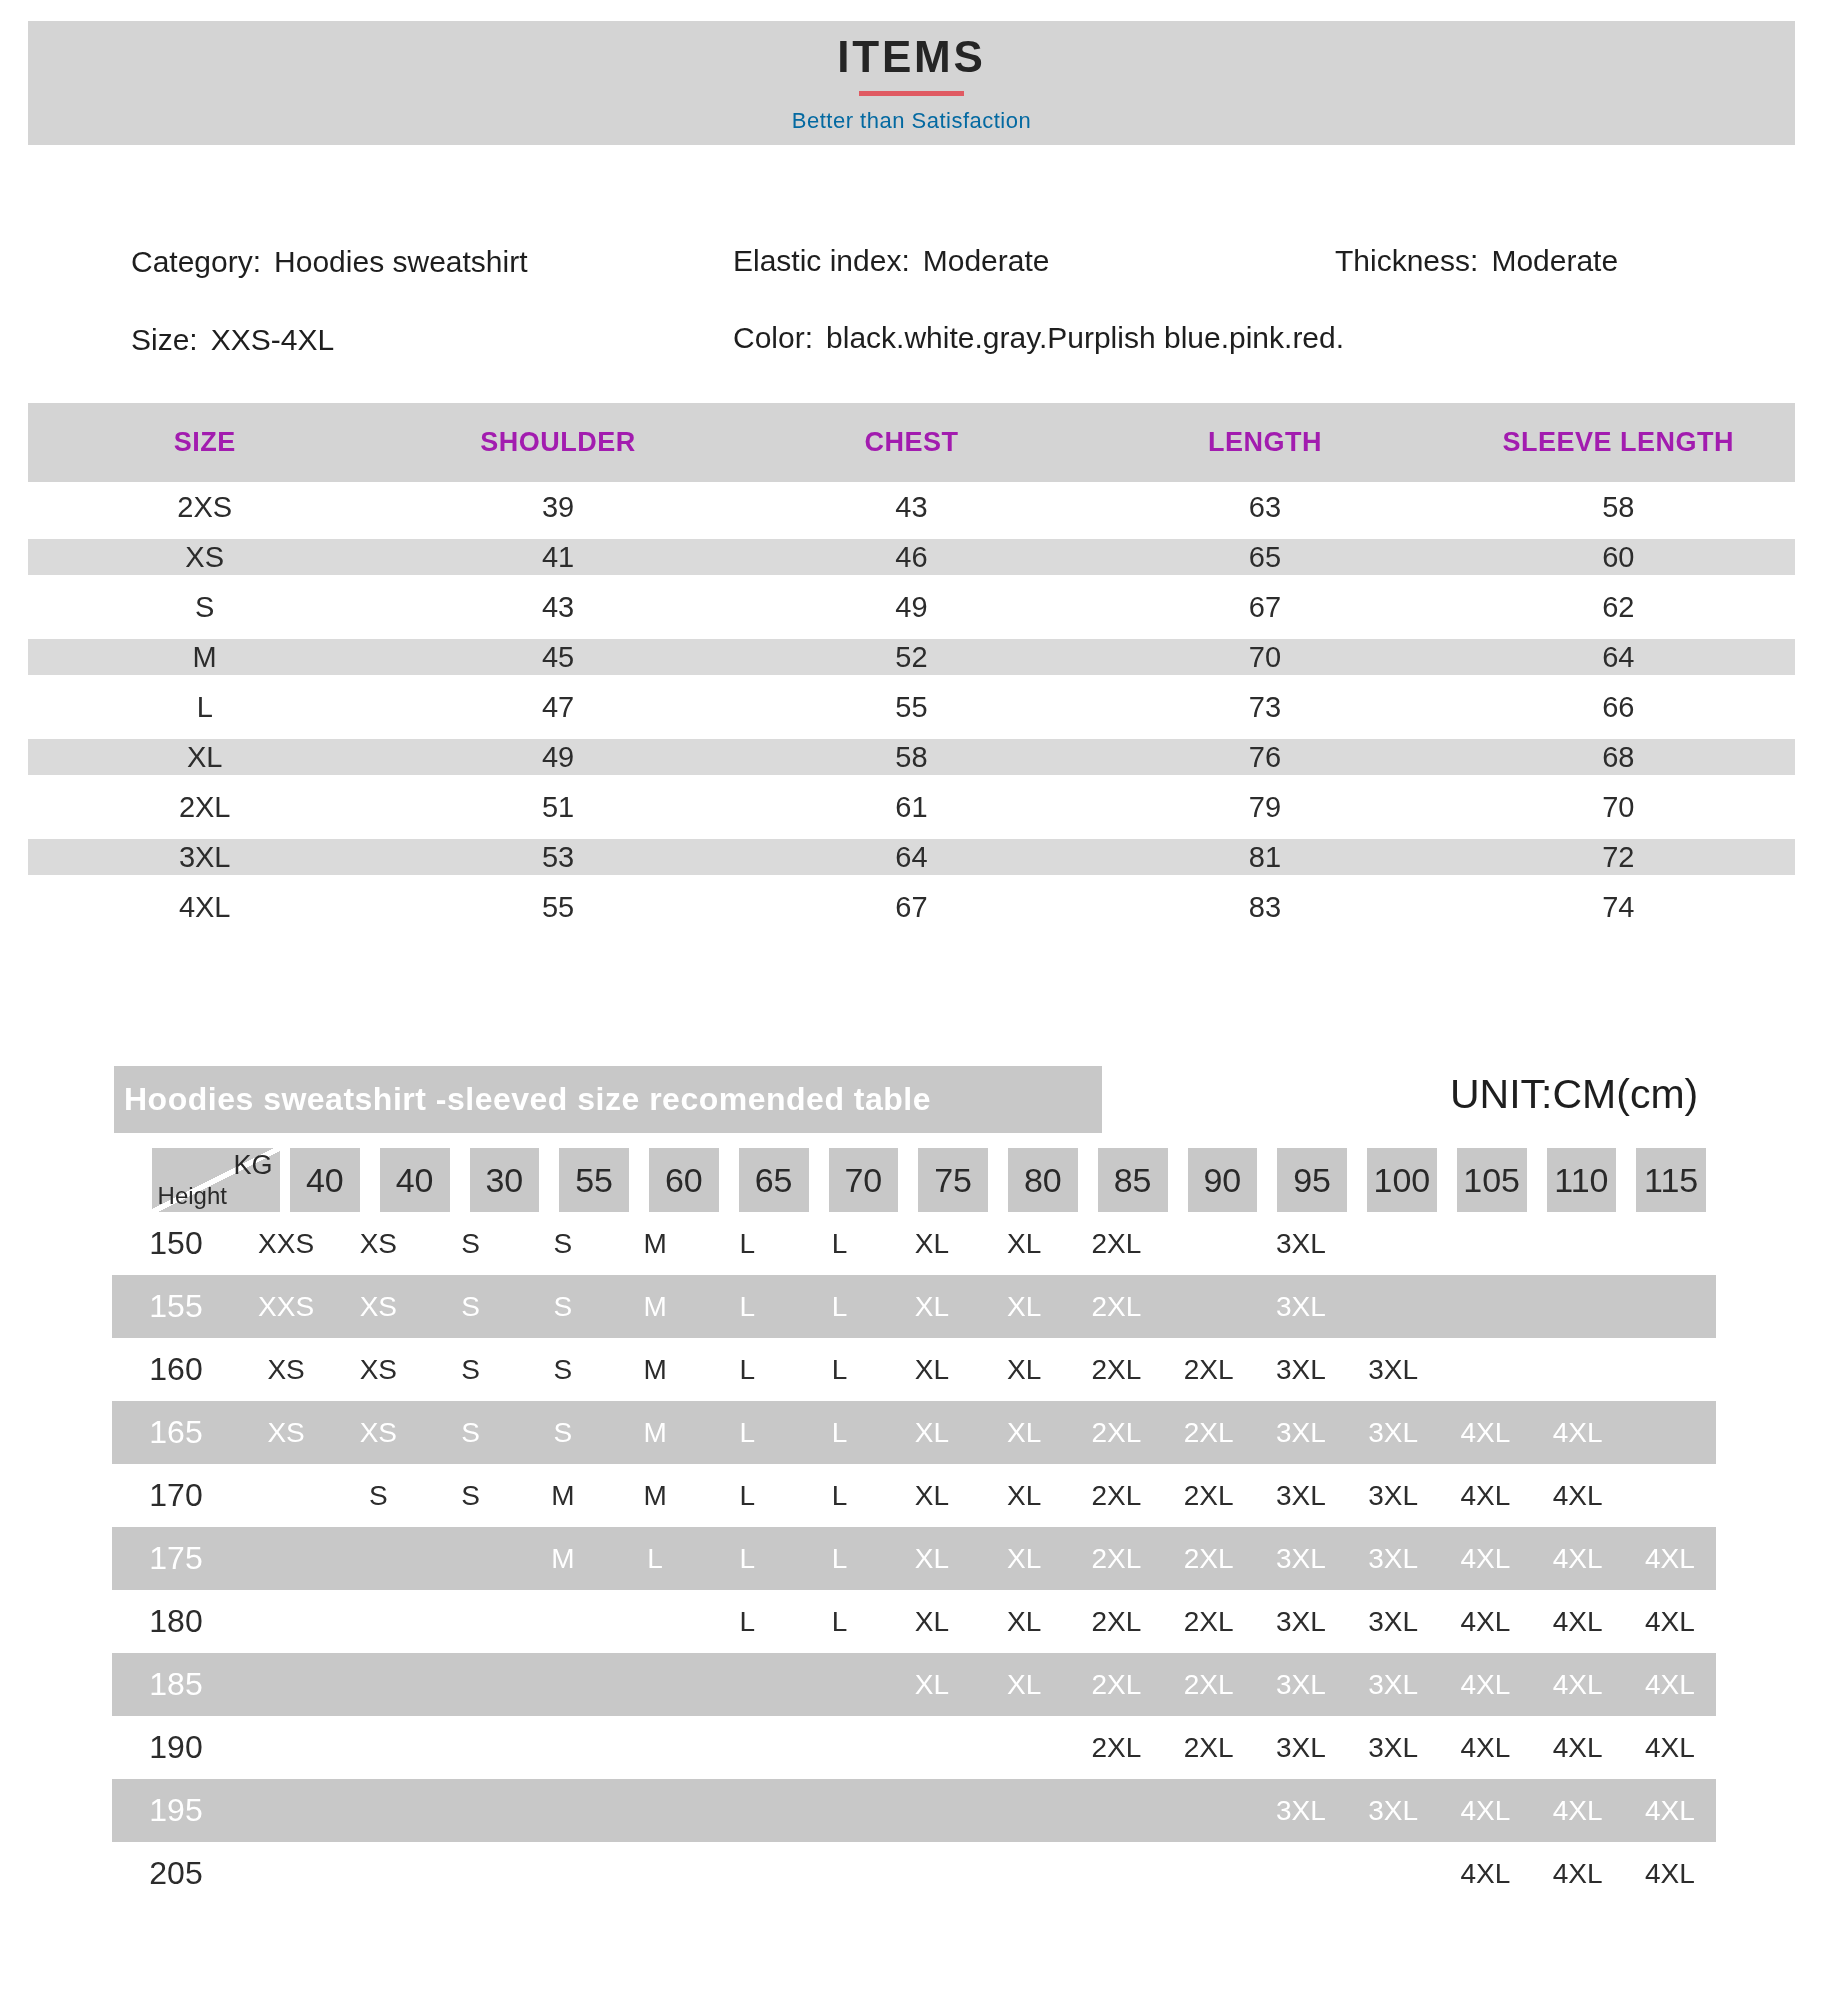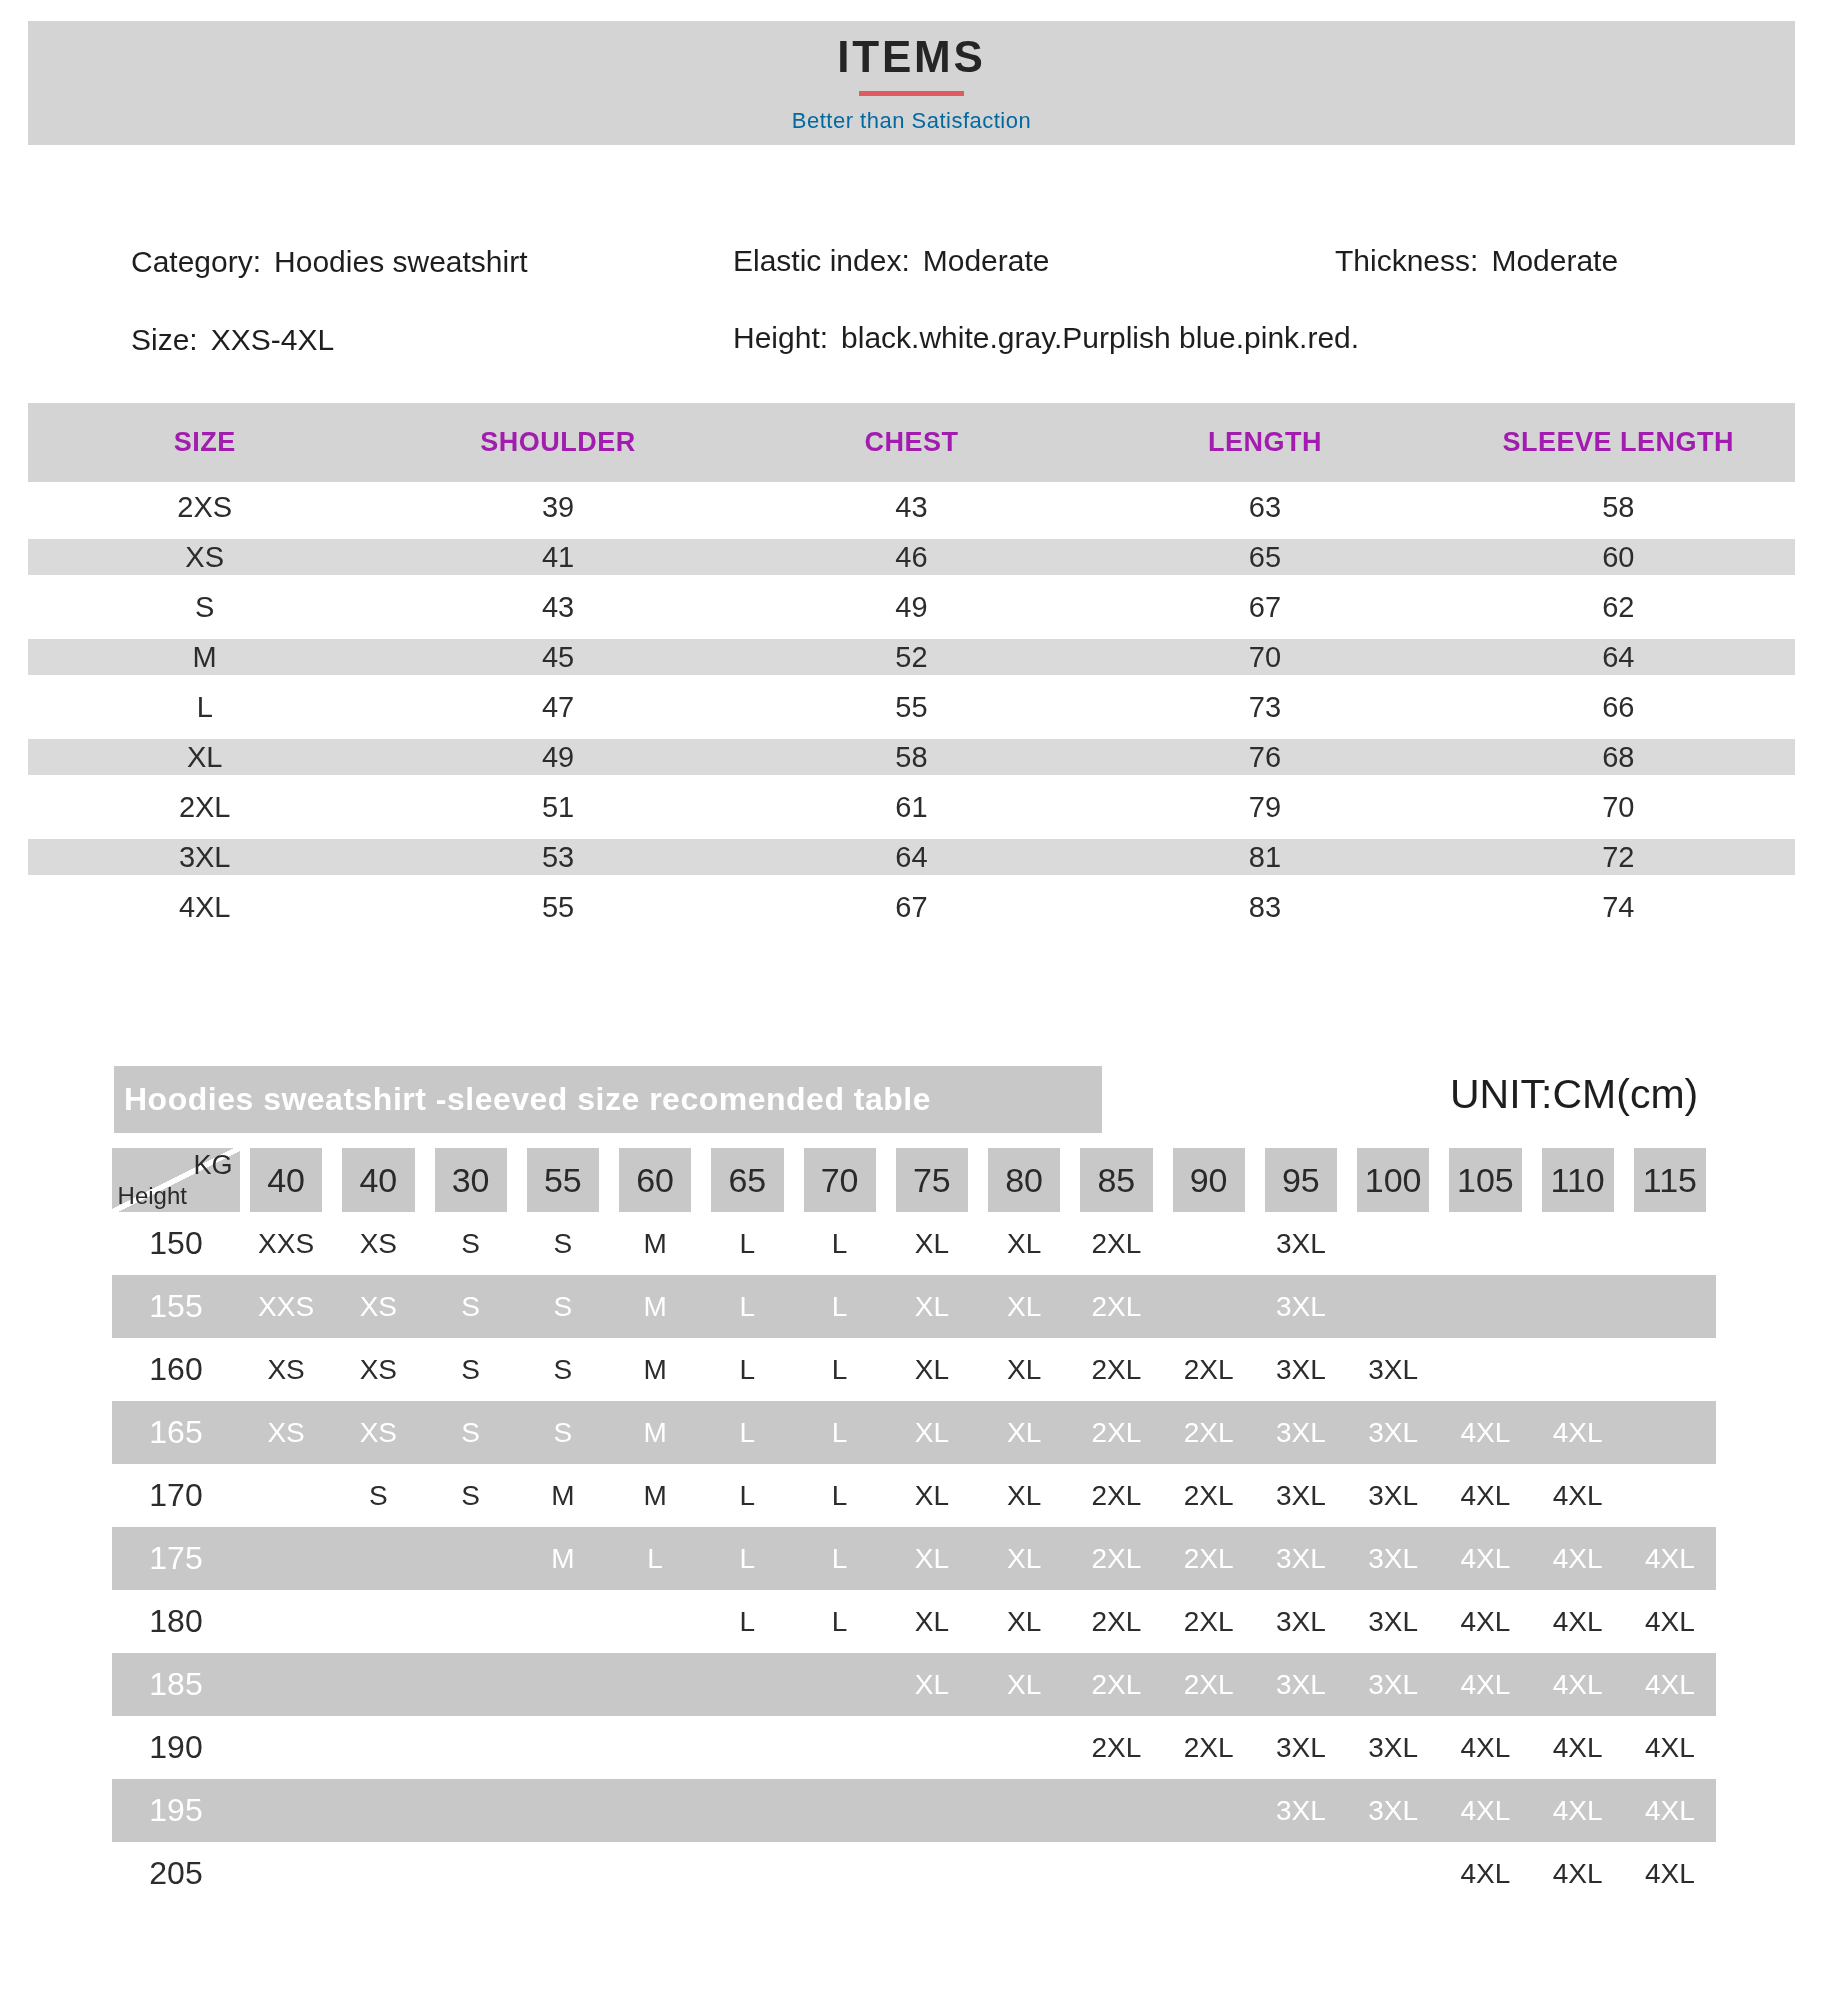--- a/index.html
+++ b/index.html
@@ -87,21 +87,21 @@
     font-size: 41px; color: #1e1e1e;
   }
 
   
   .reco-table { position: absolute; left: 112px; top: 1148px; width: 1604px; }
   .reco-grid-row {
     display: grid;
     grid-template-columns: 128px repeat(16, 1fr);
     align-items: stretch;
   }
-  .reco-header { height: 64px; }
+  .reco-header { height: 64px; margin-left: 40px; }
   .kg-cell { padding: 0 10px; height: 64px; }
   .kg-cell .kg-box {
     background: #c8c8c8;
     width: 100%; height: 100%;
     display: flex; align-items: center; justify-content: center;
     font-size: 34px; color: #2a2a2a;
   }
   .corner-cell {
     position: relative;
     height: 64px;
@@ -145,21 +145,21 @@
   <div class="info-item" id="info-elastic">
     <span class="lbl">Elastic index:</span><span>Moderate</span>
   </div>
   <div class="info-item" id="info-thickness">
     <span class="lbl">Thickness:</span><span>Moderate</span>
   </div>
   <div class="info-item" id="info-size">
     <span class="lbl">Size:</span><span>XXS-4XL</span>
   </div>
   <div class="info-item" id="info-color">
-    <span class="lbl">Height:</span><span>black.white.gray.Purplish blue.pink.red.</span>
+    <span class="lbl">Color:</span><span>black.white.gray.Purplish blue.pink.red.</span>
   </div>
 
   <div class="size-table">
     <div class="st-row st-header">
         <div class="st-cell">SIZE</div>
         <div class="st-cell">SHOULDER</div>
         <div class="st-cell">CHEST</div>
         <div class="st-cell">LENGTH</div>
         <div class="st-cell">SLEEVE LENGTH</div>
       </div>

